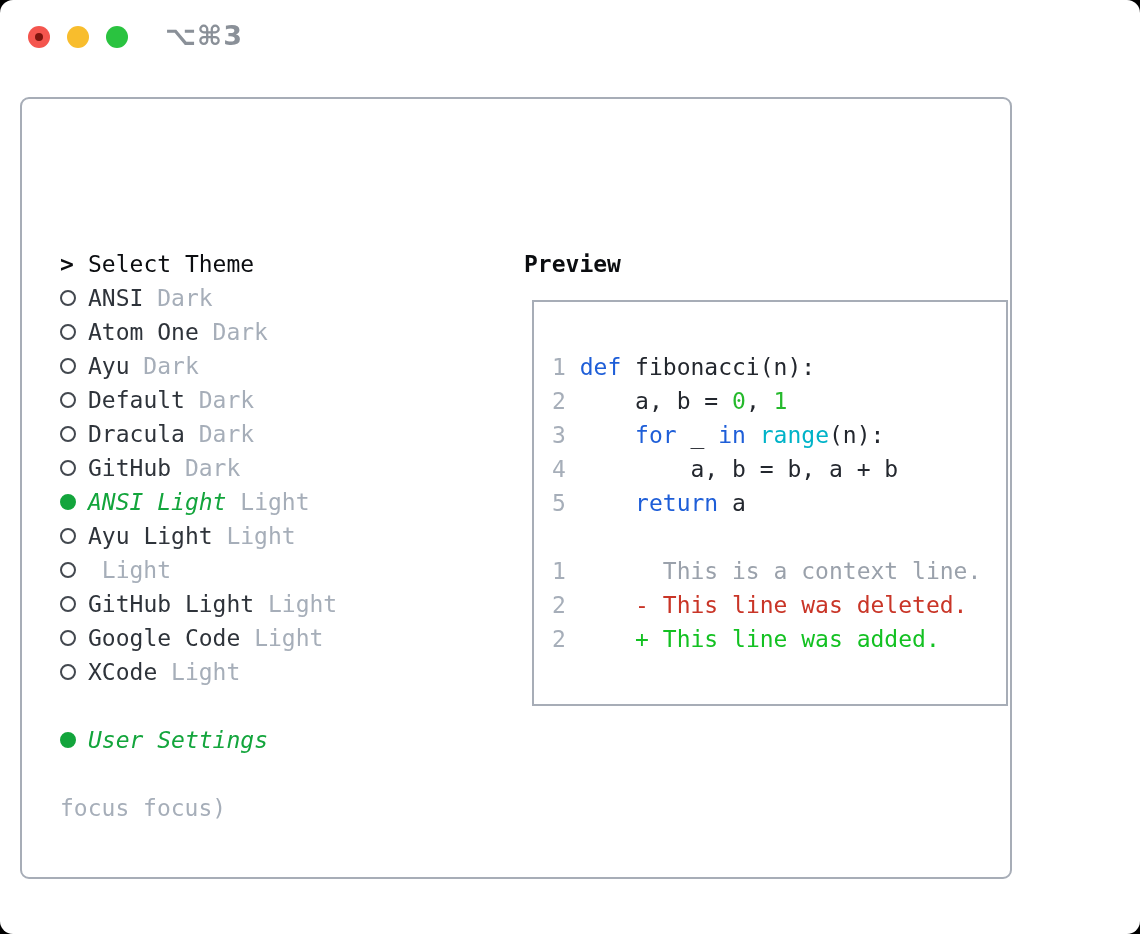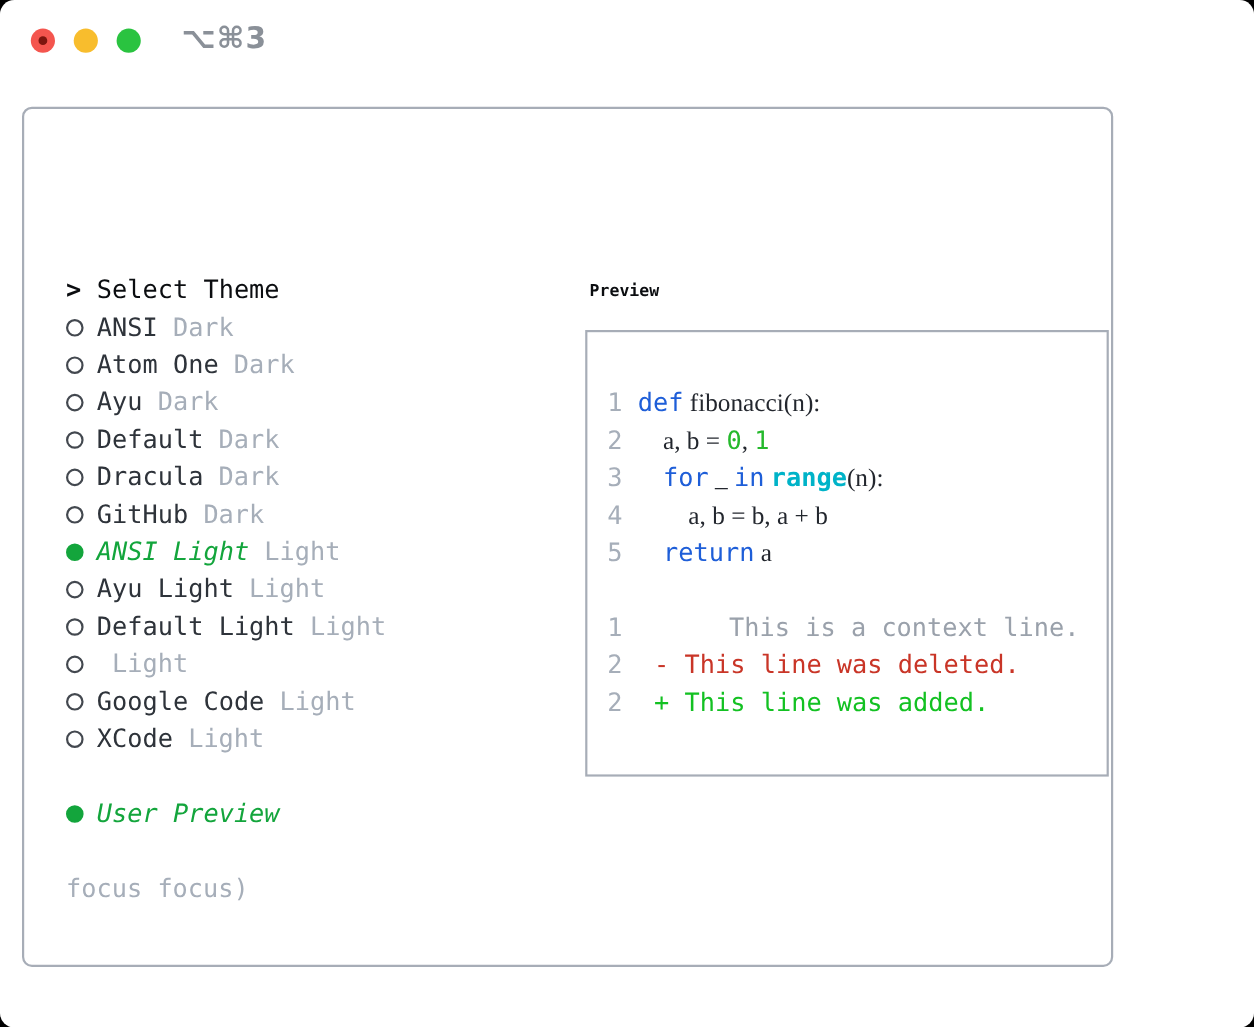--- a/index.html
+++ b/index.html
@@ -50,36 +50,36 @@
   .tag{color:var(--muted-gray);margin-left:13.8px;}
   .header-row .label{font-weight:normal;color:#0b0d10;}
   .prompt{font-weight:bold;color:#0b0d10;}
   .apply-header .label{color:#101215;}
   .spacer{height:34px;}
   .help{color:var(--muted-gray);}
   .help div{height:34px;line-height:34px;white-space:pre;}
   
   .preview-header{
     position:absolute;left:502px;top:148px;height:34px;line-height:34px;
-    font-size:15px;font-weight:bold;color:#0b0d10;margin-left:12px;
+    font-size:23px;font-weight:bold;color:#0b0d10;
   }
   .preview-box{
     position:absolute;left:510px;top:201px;width:476px;height:406px;
     border:2px solid var(--border-gray);box-sizing:border-box;background:#fff;
     overflow:hidden;
   }
   .preview-box pre{
     margin:0;padding:48px 0 0 18px;font-family:inherit;
     font-size:23px;line-height:34px;white-space:pre;
   }
   .ln{color:var(--muted-gray);}
-  .fg{color:var(--text-dark);font-family:Liberation Serif, serif;}
+  .fg{color:var(--text-dark);}
   .kw{color:var(--keyword-blue);}
   .num{color:var(--number-green);}
-  .fn{color:var(--function-cyan);font-weight:bold;}
+  .fn{color:var(--function-cyan);}
   .ctx{color:var(--context-gray);}
   .del{color:var(--deleted-red);}
   .add{color:var(--added-green);}
 </style>
 </head>
 <body>
 
 <div class="screen">
 
   <span class="traffic red">
@@ -98,31 +98,31 @@
 
       <div id="theme-list">
           <div class="row theme-item"><span class="bullet"><span class="ring"></span></span><span class="label">ANSI</span><span class="tag">Dark</span></div>
           <div class="row theme-item"><span class="bullet"><span class="ring"></span></span><span class="label">Atom One</span><span class="tag">Dark</span></div>
           <div class="row theme-item"><span class="bullet"><span class="ring"></span></span><span class="label">Ayu</span><span class="tag">Dark</span></div>
           <div class="row theme-item"><span class="bullet"><span class="ring"></span></span><span class="label">Default</span><span class="tag">Dark</span></div>
           <div class="row theme-item"><span class="bullet"><span class="ring"></span></span><span class="label">Dracula</span><span class="tag">Dark</span></div>
           <div class="row theme-item"><span class="bullet"><span class="ring"></span></span><span class="label">GitHub</span><span class="tag">Dark</span></div>
           <div class="row theme-item selected"><span class="bullet"><span class="ring"></span></span><span class="label">ANSI Light</span><span class="tag">Light</span></div>
           <div class="row theme-item"><span class="bullet"><span class="ring"></span></span><span class="label">Ayu Light</span><span class="tag">Light</span></div>
-          <div class="row theme-item"><span class="bullet"><span class="ring"></span></span><span class="label">Default Light</span><span class="tag">Light</span></div>
           <div class="row theme-item"><span class="bullet"><span class="ring"></span></span><span class="tag">Light</span></div>
+          <div class="row theme-item"><span class="bullet"><span class="ring"></span></span><span class="label">GitHub Light</span><span class="tag">Light</span></div>
           <div class="row theme-item"><span class="bullet"><span class="ring"></span></span><span class="label">Google Code</span><span class="tag">Light</span></div>
           <div class="row theme-item"><span class="bullet"><span class="ring"></span></span><span class="label">XCode</span><span class="tag">Light</span></div>
         </div>
 
       <div class="spacer"></div>
 
 
       <div id="apply-list">
-          <div class="row theme-item selected"><span class="bullet"><span class="ring"></span></span><span class="label">User Preview</span></div>
+          <div class="row theme-item selected"><span class="bullet"><span class="ring"></span></span><span class="label">User Settings</span></div>
         </div>
 
       <div class="spacer"></div>
 
       <div class="help" id="help-lines">
           <div>focus focus)</div>
         </div>
     </div>
 
     <div class="preview-header">Preview</div>

